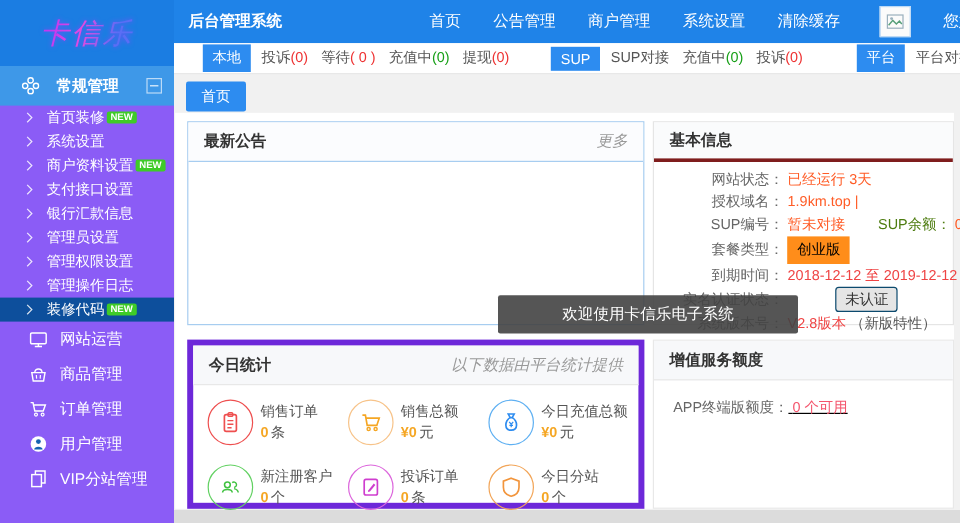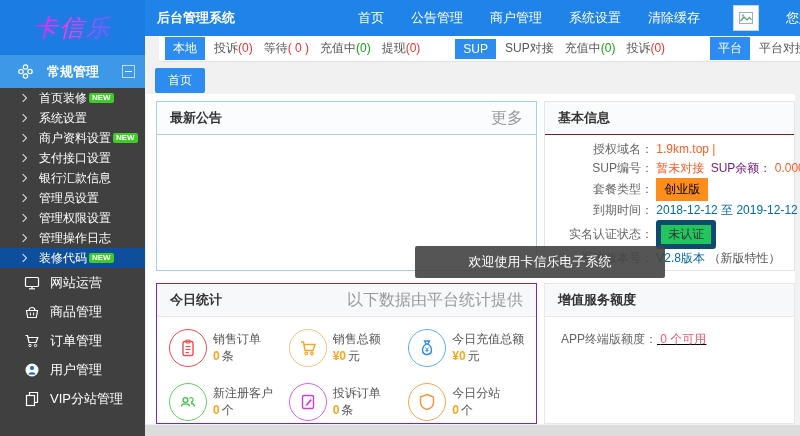--- a/index.html
+++ b/index.html
@@ -12,28 +12,28 @@
     -webkit-background-clip:text; background-clip:text; color:transparent;
     filter:drop-shadow(0 0 2px rgba(140,70,255,.85)); }
   .topbar { position:absolute; left:145px; top:0; right:0; height:36px; background:#1f83e8; display:flex; align-items:center; color:#fff; font-size:13px; }
   .sys-title { font-weight:bold; margin-left:12px; }
   .topnav { margin-left:auto; display:flex; align-items:center; gap:27px; margin-right:0; }
   .topnav .nav-item { cursor:pointer; white-space:nowrap; }
   .avatar-box { width:26px; height:26px; background:#fbfbfb; border:1px solid #bcd9f5; display:flex; align-items:center; justify-content:center; margin-left:6px; }
   .greeting { white-space:nowrap; margin-right:-12px; }
 
   
-  .subbar { position:absolute; left:159px; top:36px; right:0; height:26px; background:#fff; border-bottom:1px solid #e3e3e3; display:flex; align-items:center; font-size:12px; color:#555; padding-left:6px; white-space:nowrap; overflow:hidden; }
+  .subbar { position:absolute; left:145px; top:36px; right:0; height:26px; background:#fff; border-bottom:1px solid #e3e3e3; display:flex; align-items:center; font-size:12px; color:#555; padding-left:24px; white-space:nowrap; overflow:hidden; }
   .tagbtn { background:#2d8cf0; color:#fff; padding:3px 8px; margin-right:9px; cursor:pointer; }
   .tag-gap1 { margin-left:24px; } .tag-gap2 { margin-left:34px; }
   .sb-item { margin-right:11px; cursor:pointer; }
   .cnt-red { color:#e33; } .cnt-green { color:#18a018; }
 
   
-  .sidebar { position:absolute; left:0; top:55px; width:145px; bottom:0; background:#404040; color:#fff; }
+  .sidebar { position:absolute; left:0; top:55px; width:145px; bottom:0; background:#8b5cf6; color:#fff; }
   .side-section-header { height:33px; background:#3e98e8; display:flex; align-items:center; font-size:13px; font-weight:bold; padding:0 10px 0 18px; cursor:pointer; }
   .side-section-header .label { margin-left:14px; }
   .minus-box { margin-left:auto; width:13px; height:13px; border:1px solid rgba(255,255,255,.65); position:relative; }
   .minus-box::after { content:""; position:absolute; left:2px; right:2px; top:5px; border-top:1px solid rgba(255,255,255,.9); }
   .subitem { height:20px; display:flex; align-items:center; font-size:12px; padding-left:20px; cursor:pointer; }
   .subitem.selected { background:#0d4f9c; }
   .chev { width:6px; height:6px; border-top:1px solid rgba(255,255,255,.85); border-right:1px solid rgba(255,255,255,.85); transform:rotate(45deg); flex:none; }
   .subitem .label { margin-left:13px; }
   .badge-new { display:inline-block; background:#3fcb28; color:#fff; font-size:8px; line-height:10px; padding:0 3px; border-radius:2px; margin-left:2px; vertical-align:4px; font-weight:bold; }
   .side-section { height:29px; display:flex; align-items:center; font-size:13px; padding-left:24px; cursor:pointer; }
@@ -42,38 +42,38 @@
 
   
   .content { position:absolute; left:145px; top:62px; right:0; bottom:0; background:#f1f1f1; }
   .home-tab { position:absolute; left:10px; top:6px; background:#2d8cf0; color:#fff; font-size:12px; padding:4px 13px; border-radius:2px; cursor:pointer; }
   .wrapper { position:absolute; left:1px; top:32px; width:649px; height:330px; background:#fff; }
   .bottom-strip { position:absolute; left:0; bottom:0; right:0; height:11px; background:#dcdcdc; }
 
   .panel { position:absolute; background:#fff; }
   .panel-head { height:33px; display:flex; align-items:center; background:#fafbfc; padding:0 13px;gap:44px; }
   .panel-title { font-size:13px; font-weight:bold; color:#333; }
-  .panel-head .right { margin-left:auto; font-size:16px; color:#999; cursor:pointer; }
+  .panel-head .right { margin-left:auto; font-size:13px; color:#999; cursor:pointer;font-style:italic; }
   .p-ann { left:10px; top:7px; width:381px; height:170px; border:1px solid #a7cdf0; }
   .p-ann .panel-head { border-bottom:1px solid #a7cdf0; background:#fbfcfe; }
   .p-basic { left:398px; top:7px; width:251px; height:170px; border:1px solid #e5e5e5; }
-  .p-basic .panel-head { border-bottom:1px solid #7f1d1d; }
-  .p-stats { left:10px; top:189px; width:381px; height:141px; border:1px solid #6d28d9; }
+  .p-basic .panel-head { border-bottom:3px solid #7f1d1d; }
+  .p-stats { left:10px; top:189px; width:381px; height:141px; border:5px solid #6d28d9; }
   .p-stats .panel-head { border-bottom:1px solid #e8e8e8; background:#f7f8fa; }
   .p-quota { left:398px; top:189px; width:251px; height:141px; border:1px solid #e8e8e8; }
   .p-quota .panel-head { border-bottom:1px solid #e8e8e8; background:#f7f8fa; }
 
   
   .basic-body { padding-top:5px; font-size:12px; }
   .b-row { line-height:19px; margin-bottom:0; white-space:nowrap; }
   .b-lbl { display:inline-block; width:108px; text-align:right; color:#666; }
   .v-orange { color:#ff5c26; }
-  .v-red { color:#0369a1; }
+  .v-red { color:#ef4444; }
   .plan-badge { display:inline-block; background:#ff8d1a; color:#000000; padding:2px 8px; font-size:12px; }
-  .verify-btn { display:inline-block; border:5px solid #0c4a6e; border-radius:3px; padding:0px 7px; color:#333; background:#22c55e; font-size:12px; cursor:pointer; }
+  .verify-btn { display:inline-block; border:1px solid #0c4a6e; border-radius:3px; padding:0px 7px; color:#333; background:#e5e5e5; font-size:12px; cursor:pointer;margin-left:40px; }
   .v-gray { color:#555; }
 
   
   .stats-body { padding:12px 8px 0 12px; display:grid; grid-template-columns:1fr 1fr 1fr; row-gap:16px; }
   .stat-item { display:flex; align-items:center; }
   .stat-circle { width:38px; height:38px; border-radius:50%; border:1px solid; display:flex; align-items:center; justify-content:center; flex:none; }
   .stat-txt { margin-left:6px; font-size:12px; color:#555; }
   .stat-val { font-weight:bold; color:#f5a623; }
   .stat-unit { color:#555; margin-left:2px; font-weight:normal; }
   .ic-red    { border-color:#ee4f4f; color:#ee4f4f; }
@@ -240,27 +240,31 @@
       </div>
       <div></div>
     </div>
 
     <div class="panel p-basic">
       <div class="panel-head">
         <span class="panel-title">基本信息</span>
       </div>
       <div class="basic-body">
         <div class="b-row">
+          <span class="b-lbl">网站状态：</span>
+          <span class="v-orange">已经运行 3天</span>
+        </div>
+        <div class="b-row">
           <span class="b-lbl">授权域名：</span>
           <span class="v-orange">1.9km.top |</span>
         </div>
         <div class="b-row">
           <span class="b-lbl">SUP编号：</span>
           <span class="v-orange">暂未对接</span>
-          <span style="color:#701a75; margin-left:3px;">SUP余额：</span>
+          <span style="color:#4d7c0f; margin-left:24px;">SUP余额：</span>
           <span class="v-orange">0.000 元</span>
         </div>
         <div class="b-row">
           <span class="b-lbl">套餐类型：</span>
           <span class="plan-badge">创业版</span>
         </div>
         <div class="b-row">
           <span class="b-lbl">到期时间：</span>
           <span class="v-red">2018-12-12 至 2019-12-12</span>
         </div>

